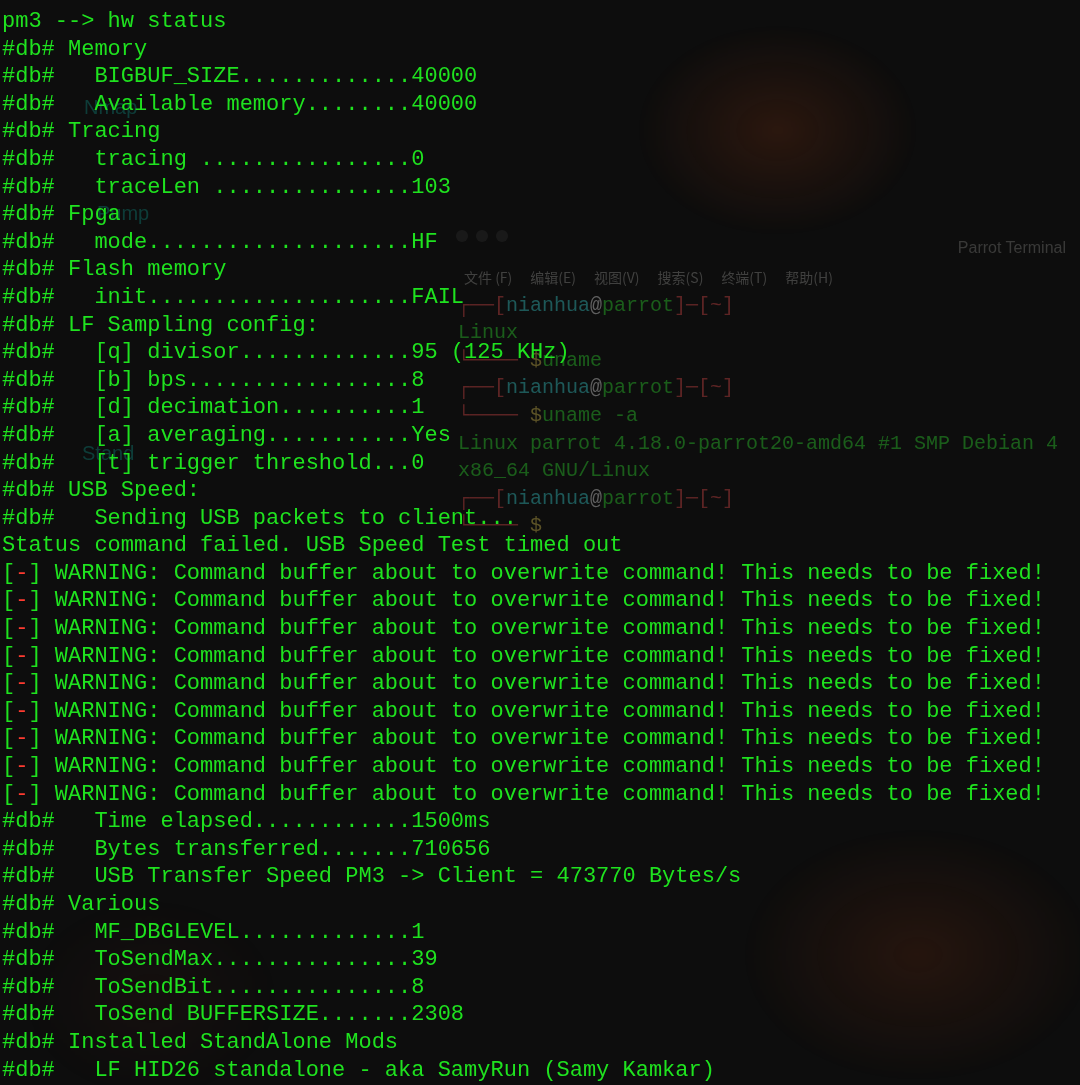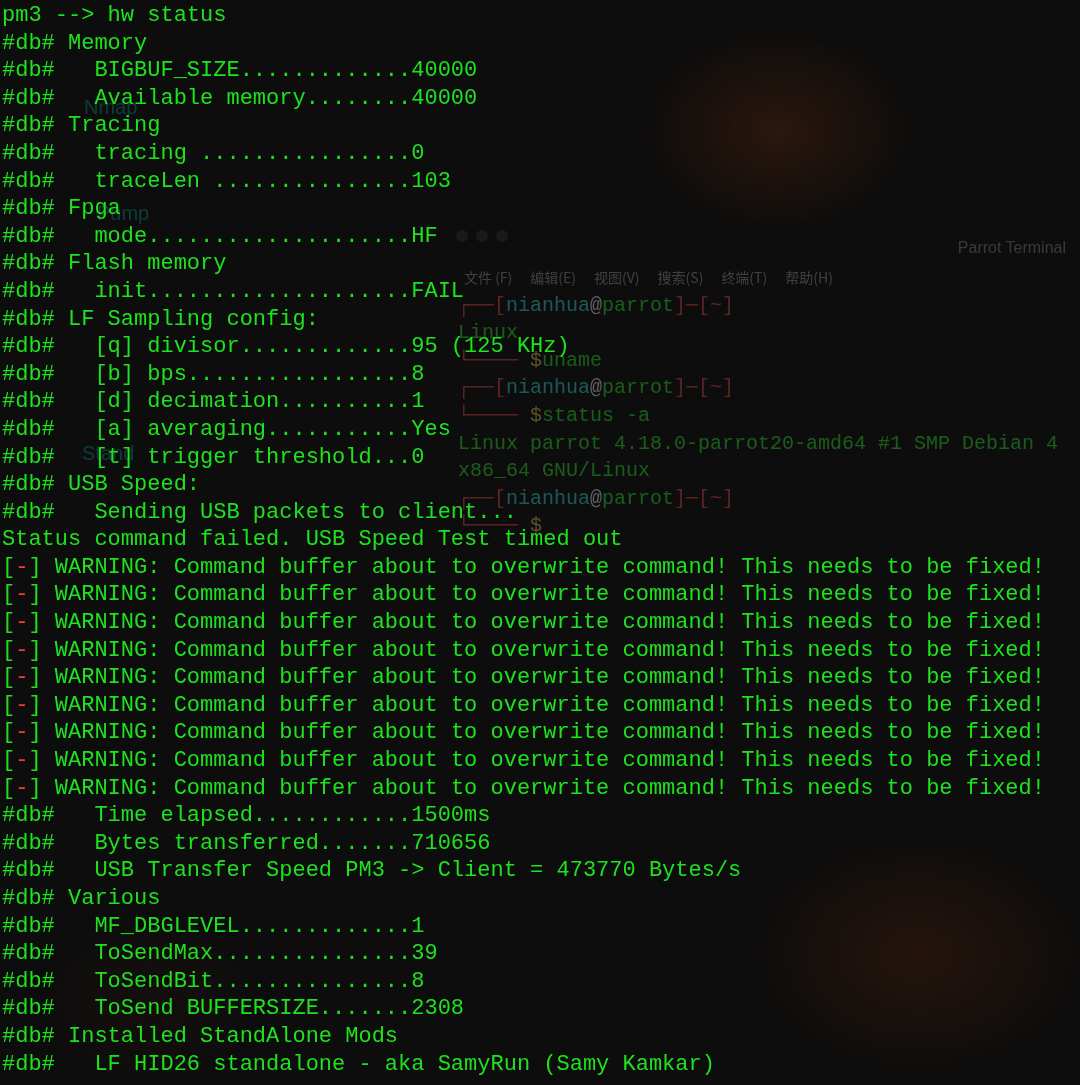--- a/index.html
+++ b/index.html
@@ -69,21 +69,21 @@
     opacity:.42;
   }
   .bt-red    { color:#c44; }
   .bt-green  { color:#2ecc2e; }
   .bt-white  { color:#d0d0d0; }
   .bt-cyan   { color:#35c0c0; }
   .bt-yellow { color:#c8b24a; }
 
   
   .fg-term {
-    position:absolute; left:2px; top:2px;
+    position:absolute; left:2px; top:8px;
     z-index:3;
     white-space:pre;
   }
   .tline { height:27.6px; }
   .g   { color:#1fe21f; font-weight:500; }
   .r   { color:#ff3b30; }
 
 </style>
 </head>
 <body>
@@ -107,21 +107,21 @@
     <span>视图(V)</span>
     <span>搜索(S)</span>
     <span>终端(T)</span>
     <span>帮助(H)</span>
   </div>
   <div class="bg-term-body" id="bg-body">
       <div><span class="bt-red">┌──[</span><span class="bt-cyan">nianhua</span><span class="bt-white">@</span><span class="bt-green">parrot</span><span class="bt-red">]─[~]</span></div>
       <div><span class="bt-green">Linux</span></div>
       <div><span class="bt-red">└──── </span><span class="bt-yellow">$</span><span class="bt-green">uname</span></div>
       <div><span class="bt-red">┌──[</span><span class="bt-cyan">nianhua</span><span class="bt-white">@</span><span class="bt-green">parrot</span><span class="bt-red">]─[~]</span></div>
-      <div><span class="bt-red">└──── </span><span class="bt-yellow">$</span><span class="bt-green">status -a</span></div>
+      <div><span class="bt-red">└──── </span><span class="bt-yellow">$</span><span class="bt-green">uname -a</span></div>
       <div><span class="bt-green">Linux parrot 4.18.0-parrot20-amd64 #1 SMP Debian 4</span></div>
       <div><span class="bt-green">x86_64 GNU/Linux</span></div>
       <div><span class="bt-red">┌──[</span><span class="bt-cyan">nianhua</span><span class="bt-white">@</span><span class="bt-green">parrot</span><span class="bt-red">]─[~]</span></div>
       <div><span class="bt-red">└──── </span><span class="bt-yellow">$</span><span class="bt-green"></span></div>
     </div>
 </div>
 
 <div class="fg-term" id="fg-body"><div class="tline"><span class="g">pm3 --&gt; hw status</span></div><div class="tline"><span class="g">#db# Memory</span></div><div class="tline"><span class="g">#db#   BIGBUF_SIZE.............40000</span></div><div class="tline"><span class="g">#db#   Available memory........40000</span></div><div class="tline"><span class="g">#db# Tracing</span></div><div class="tline"><span class="g">#db#   tracing ................0</span></div><div class="tline"><span class="g">#db#   traceLen ...............103</span></div><div class="tline"><span class="g">#db# Fpga</span></div><div class="tline"><span class="g">#db#   mode....................HF</span></div><div class="tline"><span class="g">#db# Flash memory</span></div><div class="tline"><span class="g">#db#   init....................FAIL</span></div><div class="tline"><span class="g">#db# LF Sampling config:</span></div><div class="tline"><span class="g">#db#   [q] divisor.............95 (125 KHz)</span></div><div class="tline"><span class="g">#db#   [b] bps.................8</span></div><div class="tline"><span class="g">#db#   [d] decimation..........1</span></div><div class="tline"><span class="g">#db#   [a] averaging...........Yes</span></div><div class="tline"><span class="g">#db#   [t] trigger threshold...0</span></div><div class="tline"><span class="g">#db# USB Speed:</span></div><div class="tline"><span class="g">#db#   Sending USB packets to client...</span></div><div class="tline"><span class="g">Status command failed. USB Speed Test timed out</span></div><div class="tline"><span class="g">[</span><span class="r">-</span><span class="g">] WARNING: Command buffer about to overwrite command! This needs to be fixed!</span></div><div class="tline"><span class="g">[</span><span class="r">-</span><span class="g">] WARNING: Command buffer about to overwrite command! This needs to be fixed!</span></div><div class="tline"><span class="g">[</span><span class="r">-</span><span class="g">] WARNING: Command buffer about to overwrite command! This needs to be fixed!</span></div><div class="tline"><span class="g">[</span><span class="r">-</span><span class="g">] WARNING: Command buffer about to overwrite command! This needs to be fixed!</span></div><div class="tline"><span class="g">[</span><span class="r">-</span><span class="g">] WARNING: Command buffer about to overwrite command! This needs to be fixed!</span></div><div class="tline"><span class="g">[</span><span class="r">-</span><span class="g">] WARNING: Command buffer about to overwrite command! This needs to be fixed!</span></div><div class="tline"><span class="g">[</span><span class="r">-</span><span class="g">] WARNING: Command buffer about to overwrite command! This needs to be fixed!</span></div><div class="tline"><span class="g">[</span><span class="r">-</span><span class="g">] WARNING: Command buffer about to overwrite command! This needs to be fixed!</span></div><div class="tline"><span class="g">[</span><span class="r">-</span><span class="g">] WARNING: Command buffer about to overwrite command! This needs to be fixed!</span></div><div class="tline"><span class="g">#db#   Time elapsed............1500ms</span></div><div class="tline"><span class="g">#db#   Bytes transferred.......710656</span></div><div class="tline"><span class="g">#db#   USB Transfer Speed PM3 -&gt; Client = 473770 Bytes/s</span></div><div class="tline"><span class="g">#db# Various</span></div><div class="tline"><span class="g">#db#   MF_DBGLEVEL.............1</span></div><div class="tline"><span class="g">#db#   ToSendMax...............39</span></div><div class="tline"><span class="g">#db#   ToSendBit...............8</span></div><div class="tline"><span class="g">#db#   ToSend BUFFERSIZE.......2308</span></div><div class="tline"><span class="g">#db# Installed StandAlone Mods</span></div><div class="tline"><span class="g">#db#   LF HID26 standalone - aka SamyRun (Samy Kamkar)</span></div></div>
 
 </body></html>

